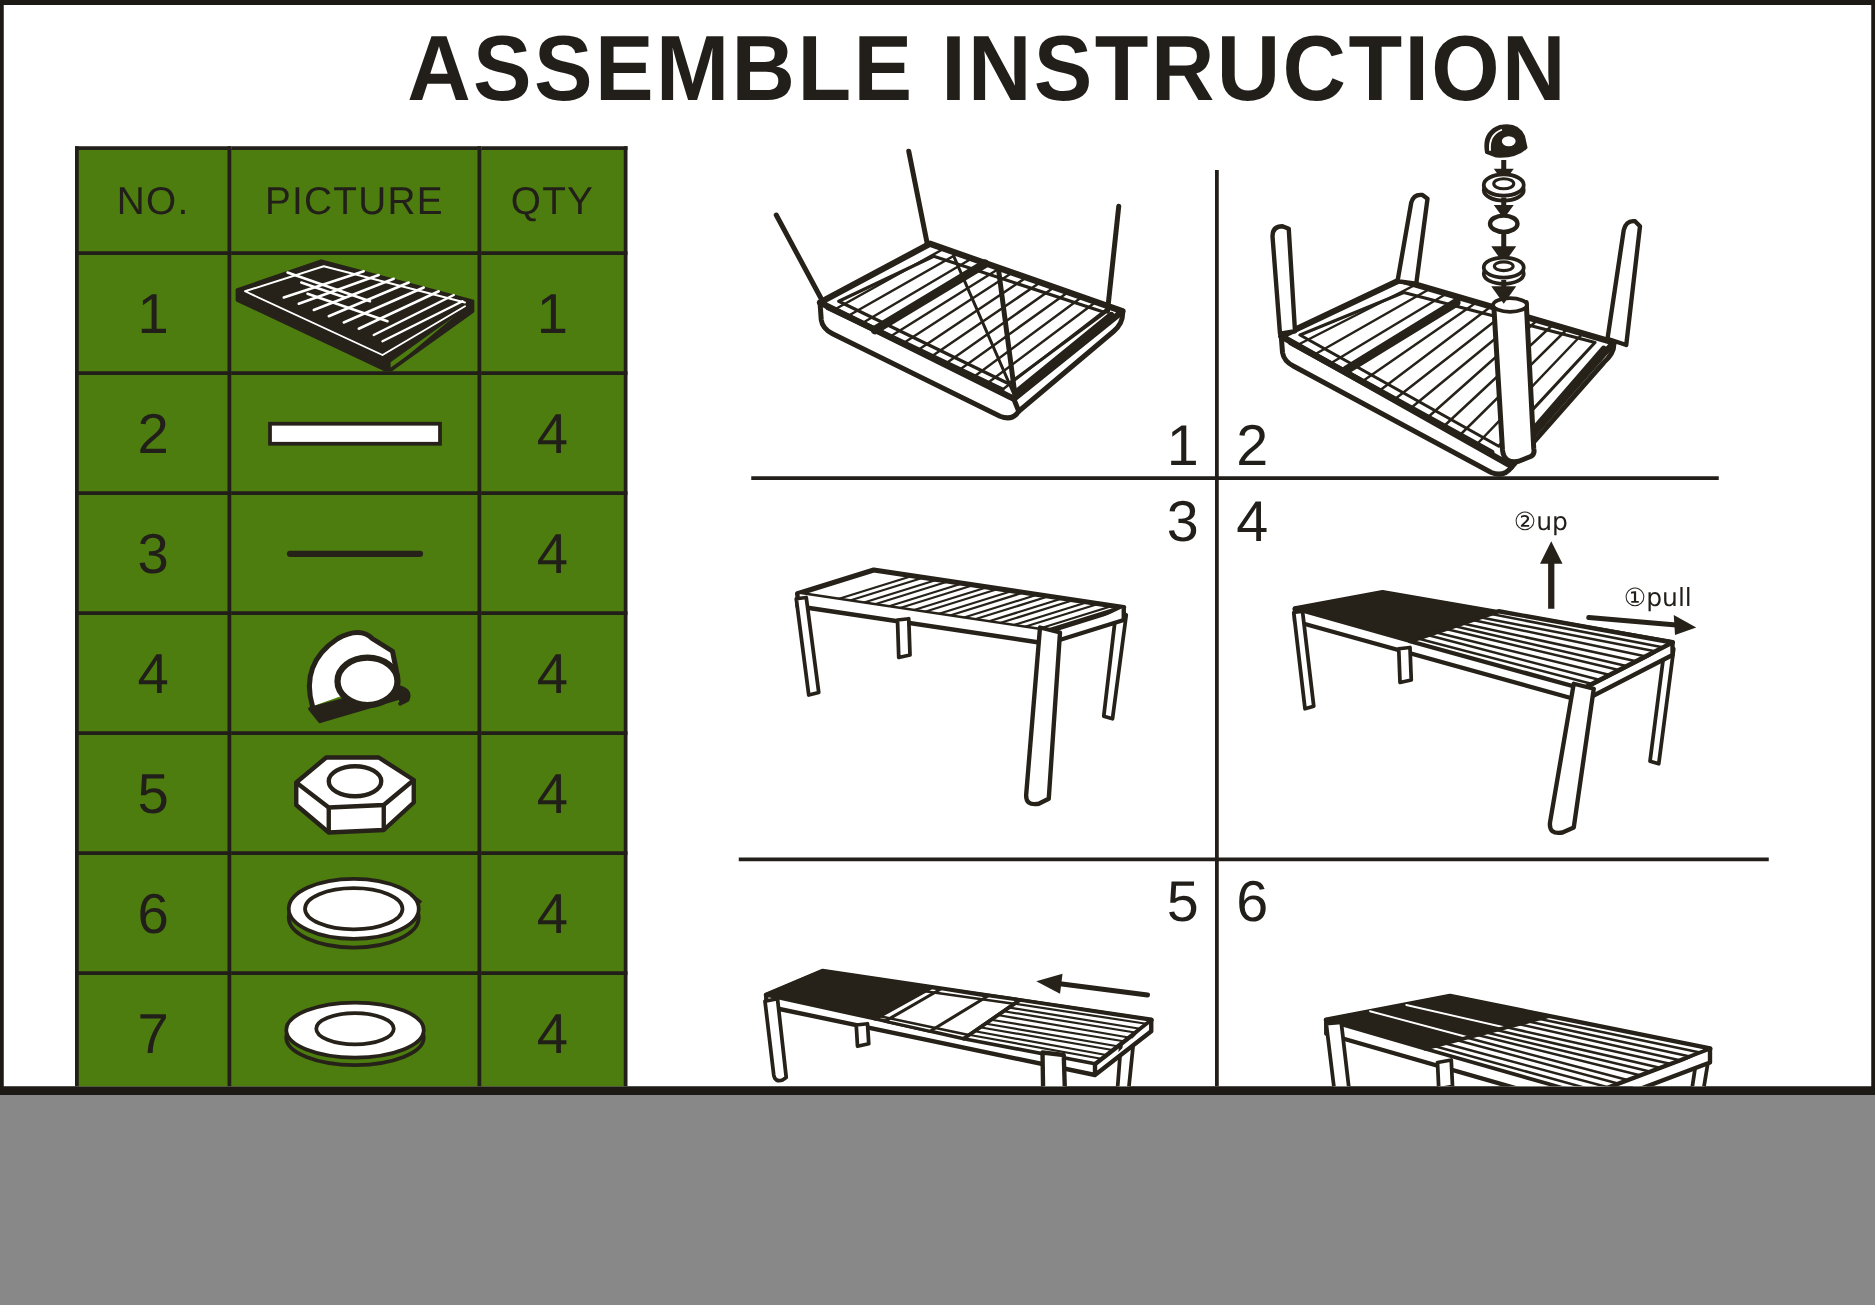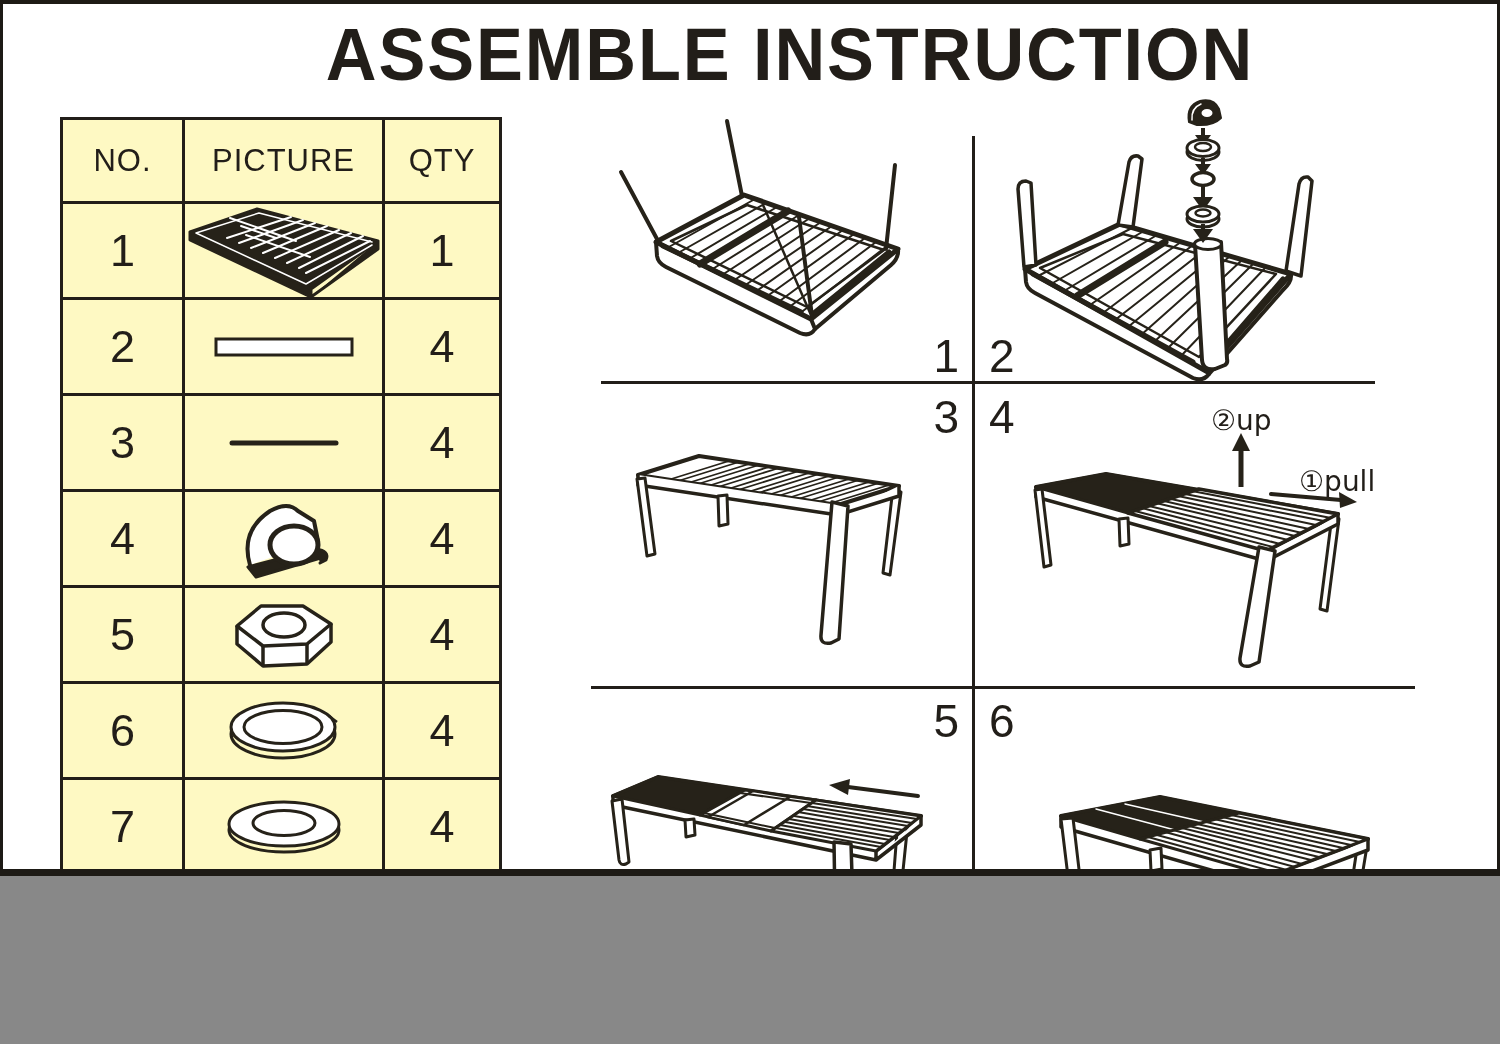--- a/index.html
+++ b/index.html
@@ -13,33 +13,33 @@
   .title{
     position:absolute; left:80px; right:0; top:12px; text-align:center;
     font-size:74px; font-weight:bold; letter-spacing:2px; line-height:1.05;
     transform:scaleX(0.95); color:#221e19; white-space:nowrap;
   }
   table.parts{
     position:absolute; left:57px; top:113px; border-collapse:collapse; table-layout:fixed;
   }
   table.parts th, table.parts td{
     border:3px solid #221e19; text-align:center; vertical-align:middle; padding:0;
-    background:#fef9c3;
+    background:#4d7c0f;
   }
   table.parts th{ height:81px; font-size:31px; font-weight:normal; letter-spacing:1px;}
   table.parts td{ height:93px; }
   td.num{ font-size:45px; }
   .steps{ position:absolute; inset:0; }
   .divider{ position:absolute; background:#221e19; }
   .step-num{
     position:absolute; font-size:46px; line-height:1; color:#221e19;
   }
   .step-num.right{ text-align:right; width:60px; }
   .annot{
-    position:absolute; font-size:28px; line-height:1.1; color:#221e19;
+    position:absolute; font-size:20px; line-height:1.1; color:#221e19;
     font-family:"DejaVu Sans","Liberation Sans",sans-serif; white-space:nowrap;
   }
   svg{ display:block; }
   svg *{ vector-effect:none; }
   .ill{ position:absolute; }
 </style>
 </head>
 <body>
 
 <div class="page">

